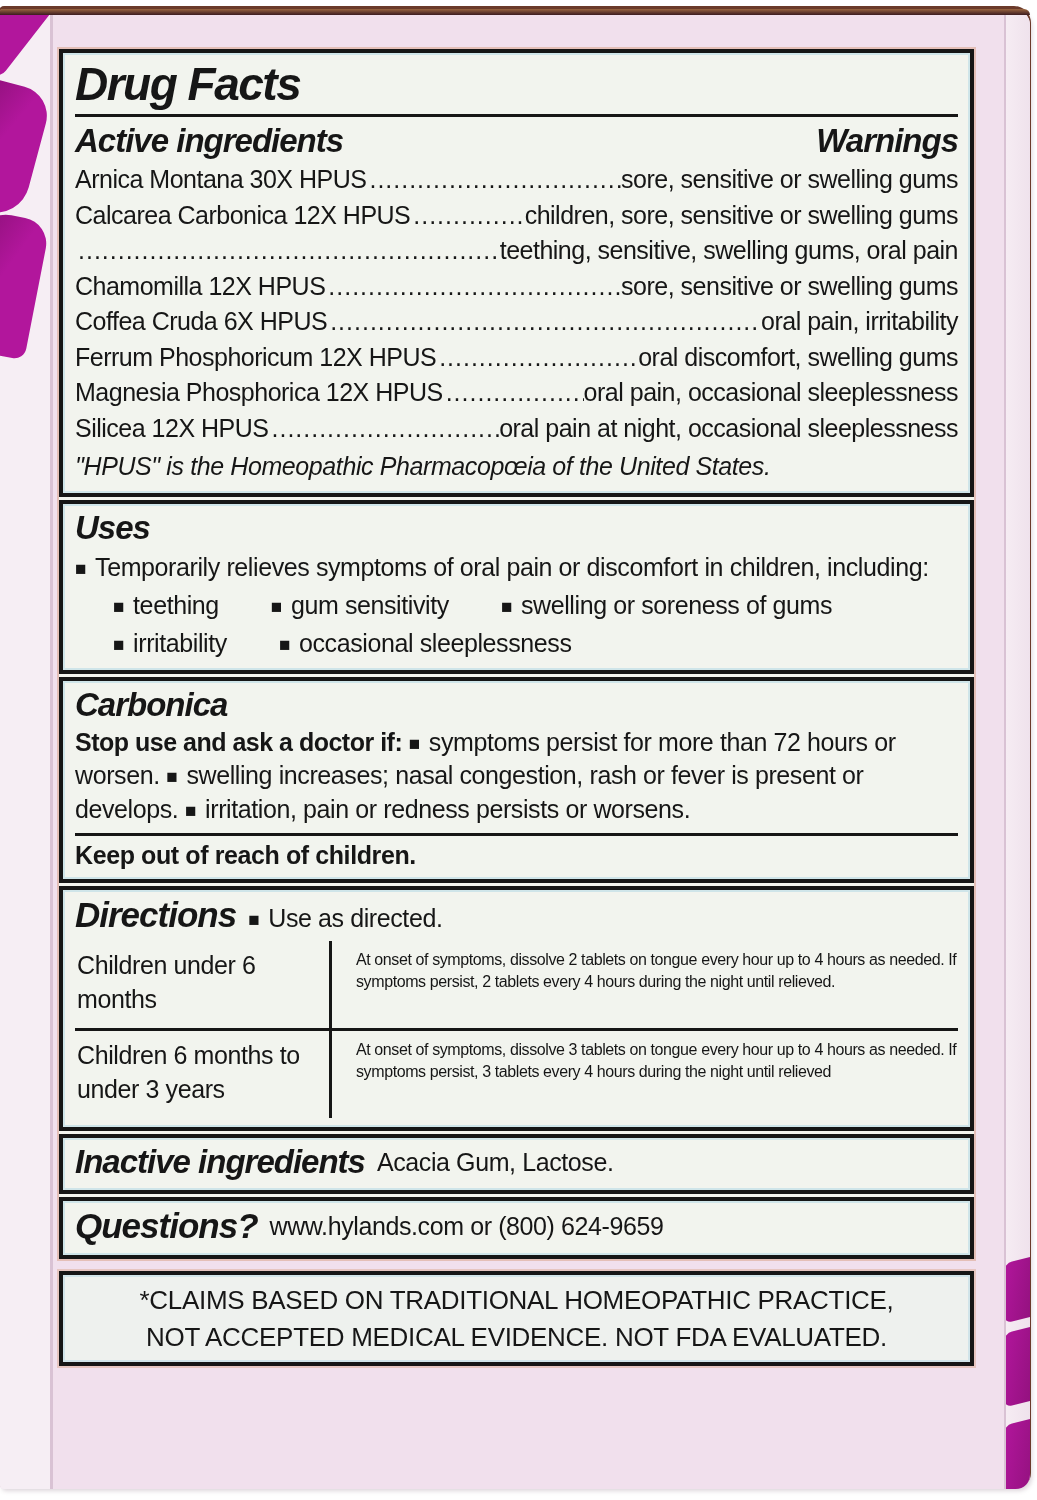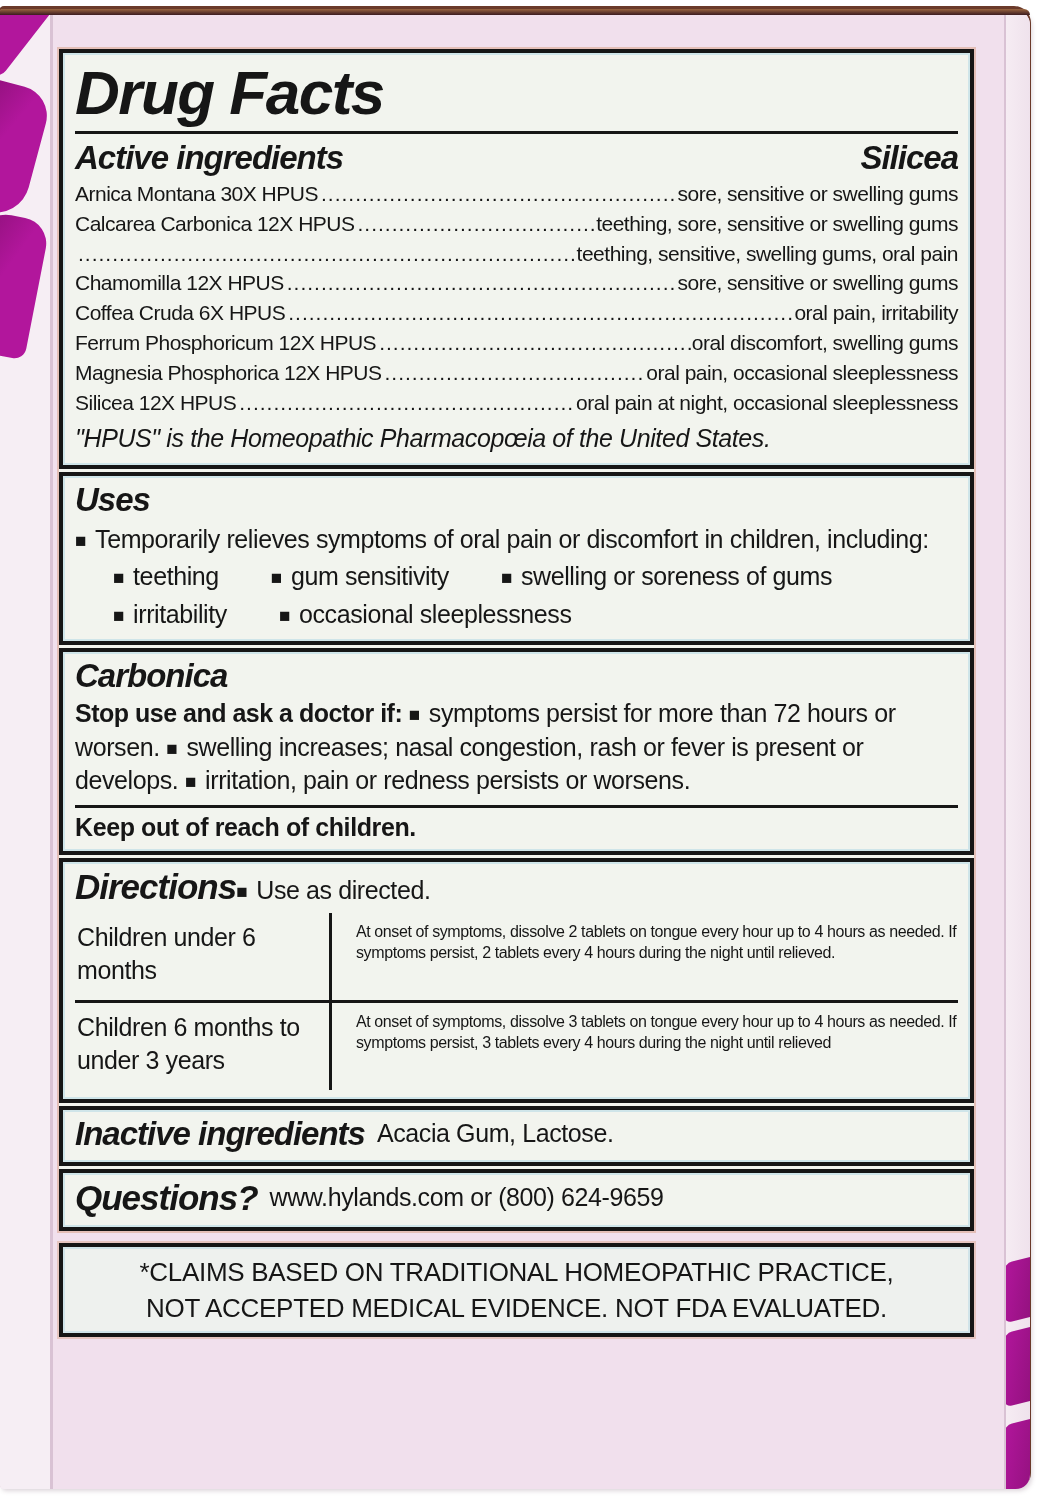--- a/index.html
+++ b/index.html
@@ -53,44 +53,44 @@
     background:var(--panel-bg);
     display:flex;flex-direction:column;gap:3px;
     box-shadow:0 0 0 2px rgba(200,115,60,.30);
   }
   .sec{
     border:4px solid var(--ink);background:var(--panel-bg);
     padding:5px 12px 9px;
     box-shadow:inset 0 0 0 2px rgba(165,210,226,.45);
   }
   .h1{
-    font-size:62px;font-weight:bold;font-style:italic;letter-spacing:-1.5px;
+    font-size:46px;font-weight:bold;font-style:italic;letter-spacing:-1.5px;
     margin:2px 0 6px;line-height:1.05;
   }
   .rule3{border-top:3px solid var(--ink);margin:2px 0 5px;}
   .rule2{border-top:3px solid var(--ink);margin:7px 0 5px;}
   .h2{font-size:33px;font-weight:bold;font-style:italic;letter-spacing:-1px;line-height:1.15;}
   .h2big{font-size:35px;font-weight:bold;font-style:italic;letter-spacing:-1px;}
   .ai-head{display:flex;justify-content:space-between;align-items:flex-start;margin:1px 0 2px;}
-  .ai-row{display:flex;align-items:center;font-size:21px;line-height:1.42;letter-spacing:-0.5px;}
+  .ai-row{display:flex;align-items:center;font-size:25px;line-height:1.42;letter-spacing:-0.5px;}
   .ai-name{white-space:nowrap;}
   .ai-purpose{white-space:nowrap;flex-shrink:0;text-align:right;}
   .leader{flex:1 1 auto;overflow:hidden;white-space:nowrap;min-width:10px;padding:0 3px;}
   .leader::after{content:"....................................................................................................................................................";letter-spacing:1px;}
   .note{font-size:25px;font-style:italic;letter-spacing:-0.4px;line-height:1.45;margin-top:2px;}
   .body-line{font-size:25px;line-height:1.34;letter-spacing:-0.4px;margin-top:4px;}
   .sq{font-size:0.76em;margin-right:9px;position:relative;top:-1px;}
   .uses-line{font-size:25px;line-height:1.4;letter-spacing:-0.4px;margin:3px 0 0 38px;}
   .uses-item{margin-right:52px;white-space:nowrap;}
   .uses-item:last-child{margin-right:0;}
   .wtext{font-size:25px;line-height:1.34;letter-spacing:-0.4px;margin:2px 0 0;}
   .wtext b{letter-spacing:-0.5px;}
   .keep{font-size:25px;font-weight:bold;letter-spacing:-0.4px;margin-top:1px;}
   .dir-head{display:flex;align-items:baseline;margin-bottom:6px;}
-  .dir-head .lead{font-size:25px;letter-spacing:-0.4px;}
+  .dir-head .lead{font-size:25px;letter-spacing:-0.4px;margin-left:12px;}
   .dir-row{display:flex;align-items:stretch;}
   .dir-row + .dir-row{border-top:3px solid var(--ink);}
   .dir-age{width:238px;flex-shrink:0;font-size:25px;line-height:1.34;letter-spacing:-0.4px;padding:8px 14px 12px 2px;}
   .dir-instr{flex:1;border-left:3px solid var(--ink);font-size:16px;line-height:1.34;letter-spacing:-0.4px;padding:8px 0 12px 24px;}
   .inline-sec{display:flex;align-items:center;}
   .inline-sec .txt{font-size:25px;letter-spacing:-0.4px;margin-left:12px;}
   .claims{
     margin:12px 30px 0 6px;border:4px solid var(--ink);background:#eef1ee;
     text-align:center;font-size:26px;line-height:1.4;letter-spacing:-0.3px;
     padding:7px 8px;box-shadow:inset 0 0 0 2px rgba(165,210,226,.4), 0 0 0 2px rgba(200,115,60,.25);
@@ -114,32 +114,32 @@
   </div>
 
   <div class="front">
     <div class="label">
 
       <section class="sec">
         <div class="h1">Drug Facts</div>
         <div class="rule3"></div>
         <div class="ai-head">
           <span class="h2">Active ingredients</span>
-          <span class="h2">Silicea</span>
+          <span class="h2">Warnings</span>
         </div>
         <div>
             <div class="ai-row">
               <span class="ai-name">Arnica Montana 30X HPUS</span>
               <span class="leader"></span>
               <span class="ai-purpose">sore, sensitive or swelling gums</span>
             </div>
             <div class="ai-row">
               <span class="ai-name">Calcarea Carbonica 12X HPUS</span>
               <span class="leader"></span>
-              <span class="ai-purpose">teething, sore, sensitive or swelling gums</span>
+              <span class="ai-purpose">children, sore, sensitive or swelling gums</span>
             </div>
             <div class="ai-row">
               <span class="leader"></span>
               <span class="ai-purpose">teething, sensitive, swelling gums, oral pain</span>
             </div>
             <div class="ai-row">
               <span class="ai-name">Chamomilla 12X HPUS</span>
               <span class="leader"></span>
               <span class="ai-purpose">sore, sensitive or swelling gums</span>
             </div>

